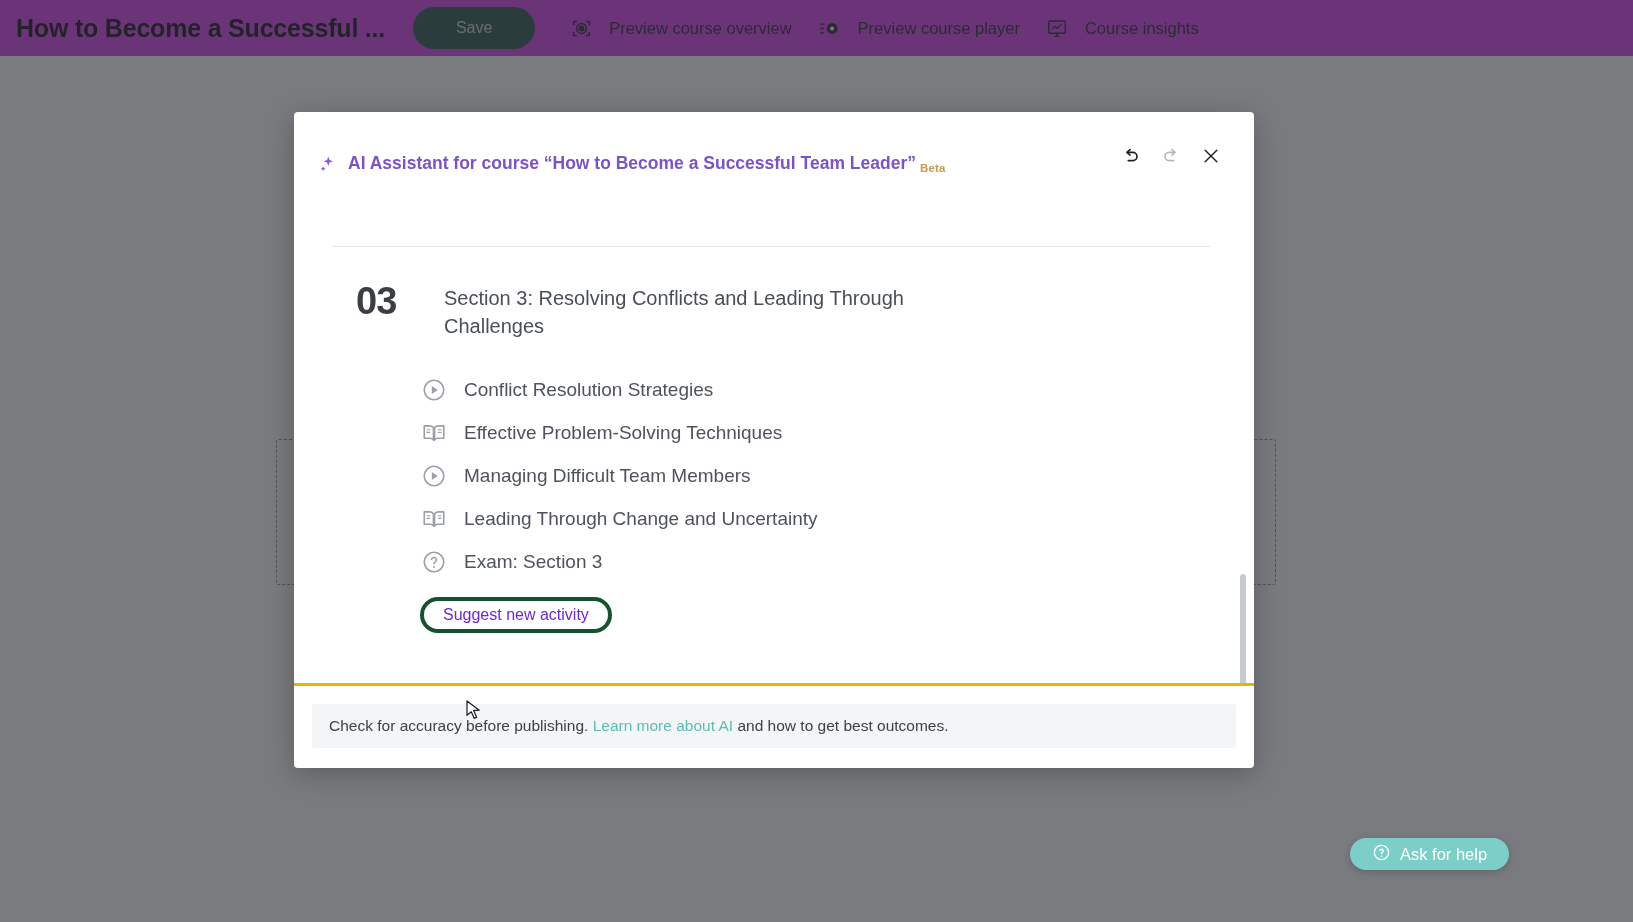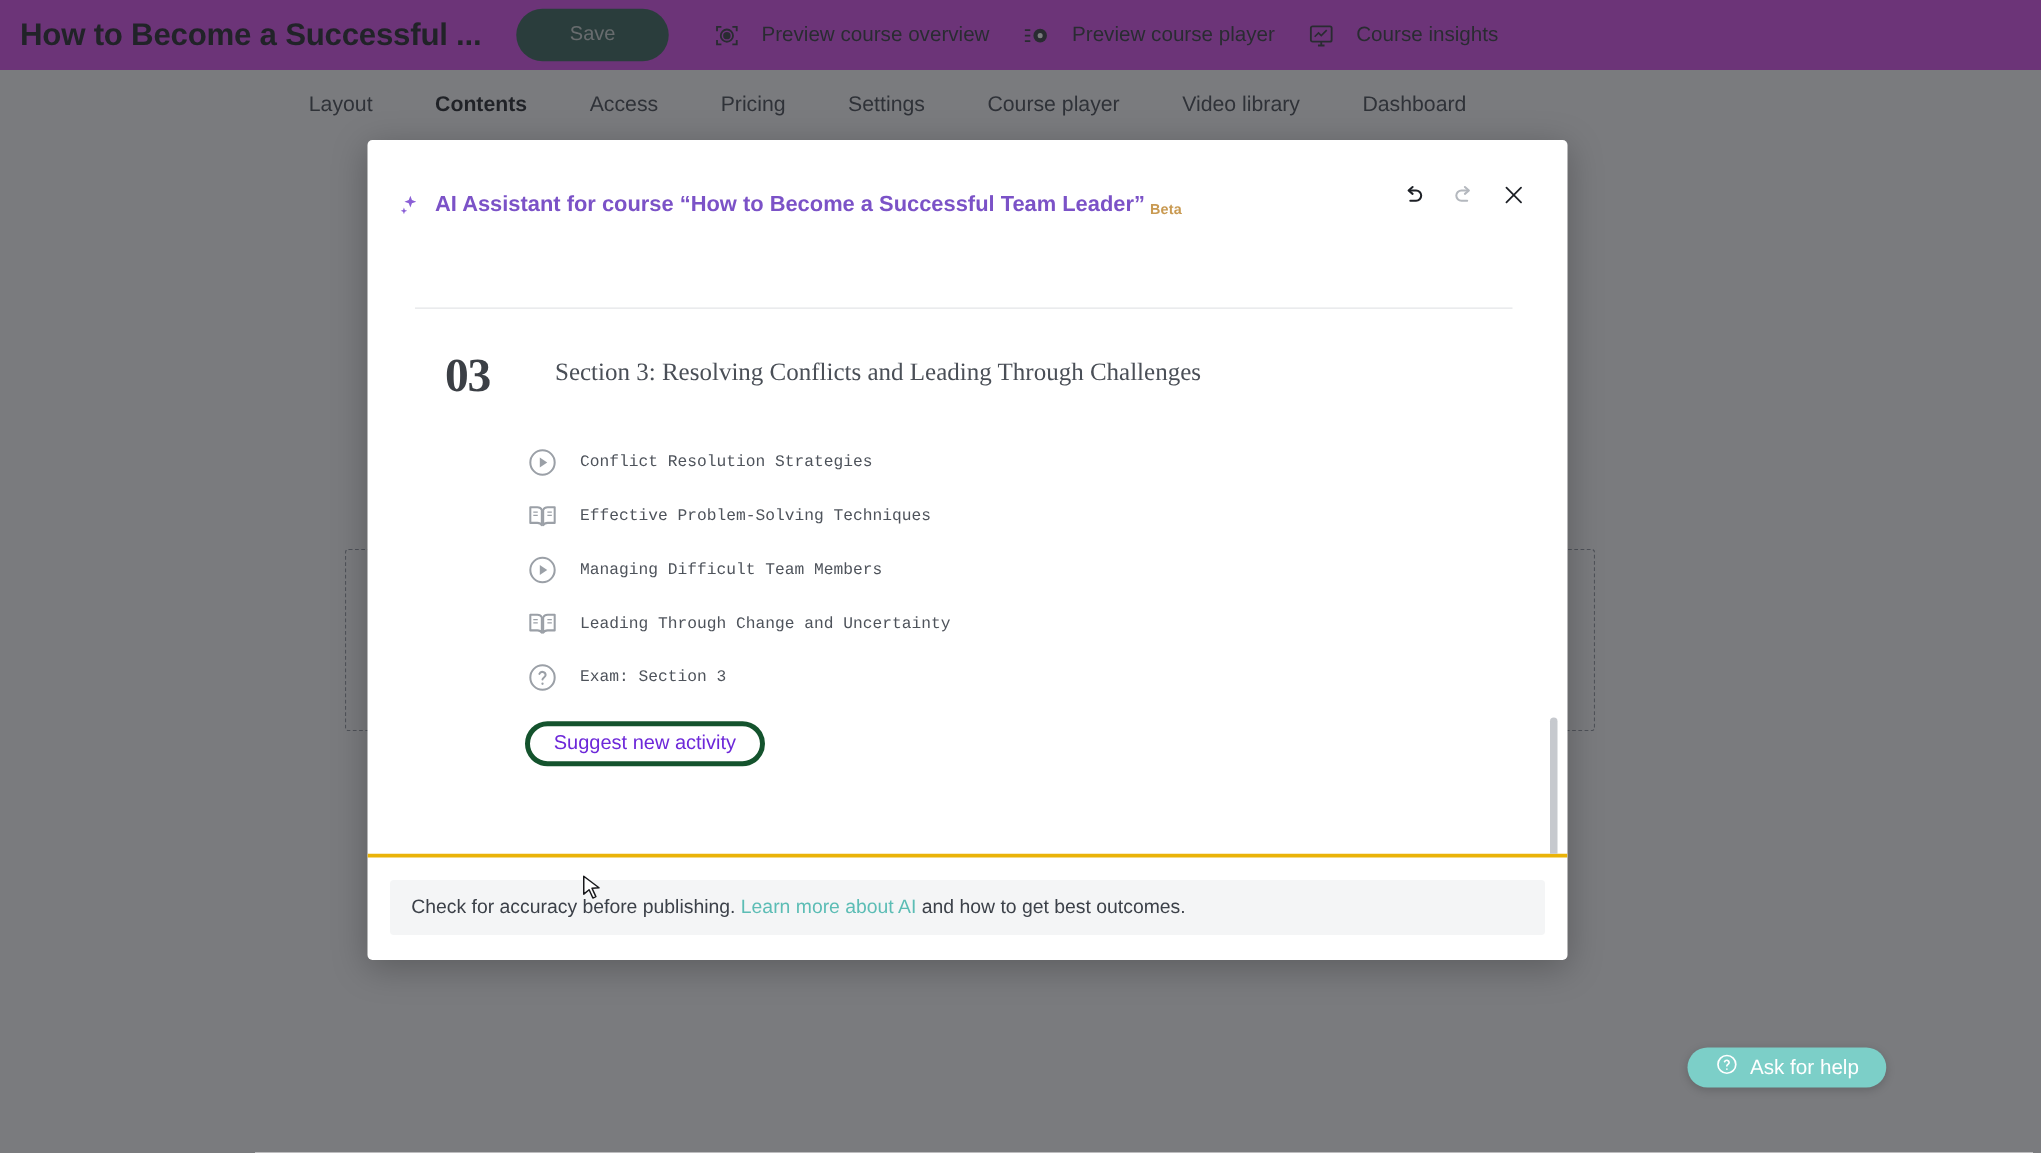--- a/index.html
+++ b/index.html
@@ -161,21 +161,20 @@
     margin: 0 0 0 0;
     position: absolute;
     left: 38px; right: 44px; top: 72px;
   }
 
   .section-head {
     display: flex;
     align-items: flex-start;
     gap: 22px;
     padding-top: 108px;
-    font-family: Liberation Serif, serif;
   }
   .section-num {
     font-size: 38px;
     font-weight: 700;
     color: #3b3f45;
     line-height: 1;
     letter-spacing: -1px;
     min-width: 66px;
   }
   .section-title {
@@ -191,21 +190,21 @@
     padding-left: 64px;
   }
   .activity-item {
     display: flex;
     align-items: center;
     gap: 16px;
     height: 43px;
     cursor: pointer;
   }
   .activity-icon { width: 28px; height: 28px; flex: 0 0 auto; display:flex; align-items:center; justify-content:center; }
-  .activity-label { font-size: 13px; color: #4e535b; font-family: Liberation Mono, monospace; }
+  .activity-label { font-size: 19px; color: #4e535b; }
 
   .pill-btn {
     display: inline-flex;
     align-items: center;
     justify-content: center;
     height: 36px;
     padding: 0 19px;
     border: 4px solid #14532d;
     border-radius: 19px;
     background: #fff;
@@ -316,30 +315,20 @@
             <path d="M9 21h6M12 17.5V21"></path>
             <path d="M6 13l3.5-3.5 2.5 2.5L17 7" stroke-width="1.5"></path>
           </svg>
         </span>
         <span>Course insights</span>
       </div>
 
     </div>
   </div>
 
-  <div class="app-tabs">
-    <div class="app-tab">Layout</div>
-    <div class="app-tab active">Contents</div>
-    <div class="app-tab">Access</div>
-    <div class="app-tab">Pricing</div>
-    <div class="app-tab">Settings</div>
-    <div class="app-tab">Course player</div>
-    <div class="app-tab">Video library</div>
-    <div class="app-tab">Dashboard</div>
-  </div>
 
   <div class="app-body">
     <div class="dashed-box"></div>
   </div>
 </div>
 
 <div class="overlay"></div>
 
 <div class="modal">
 

